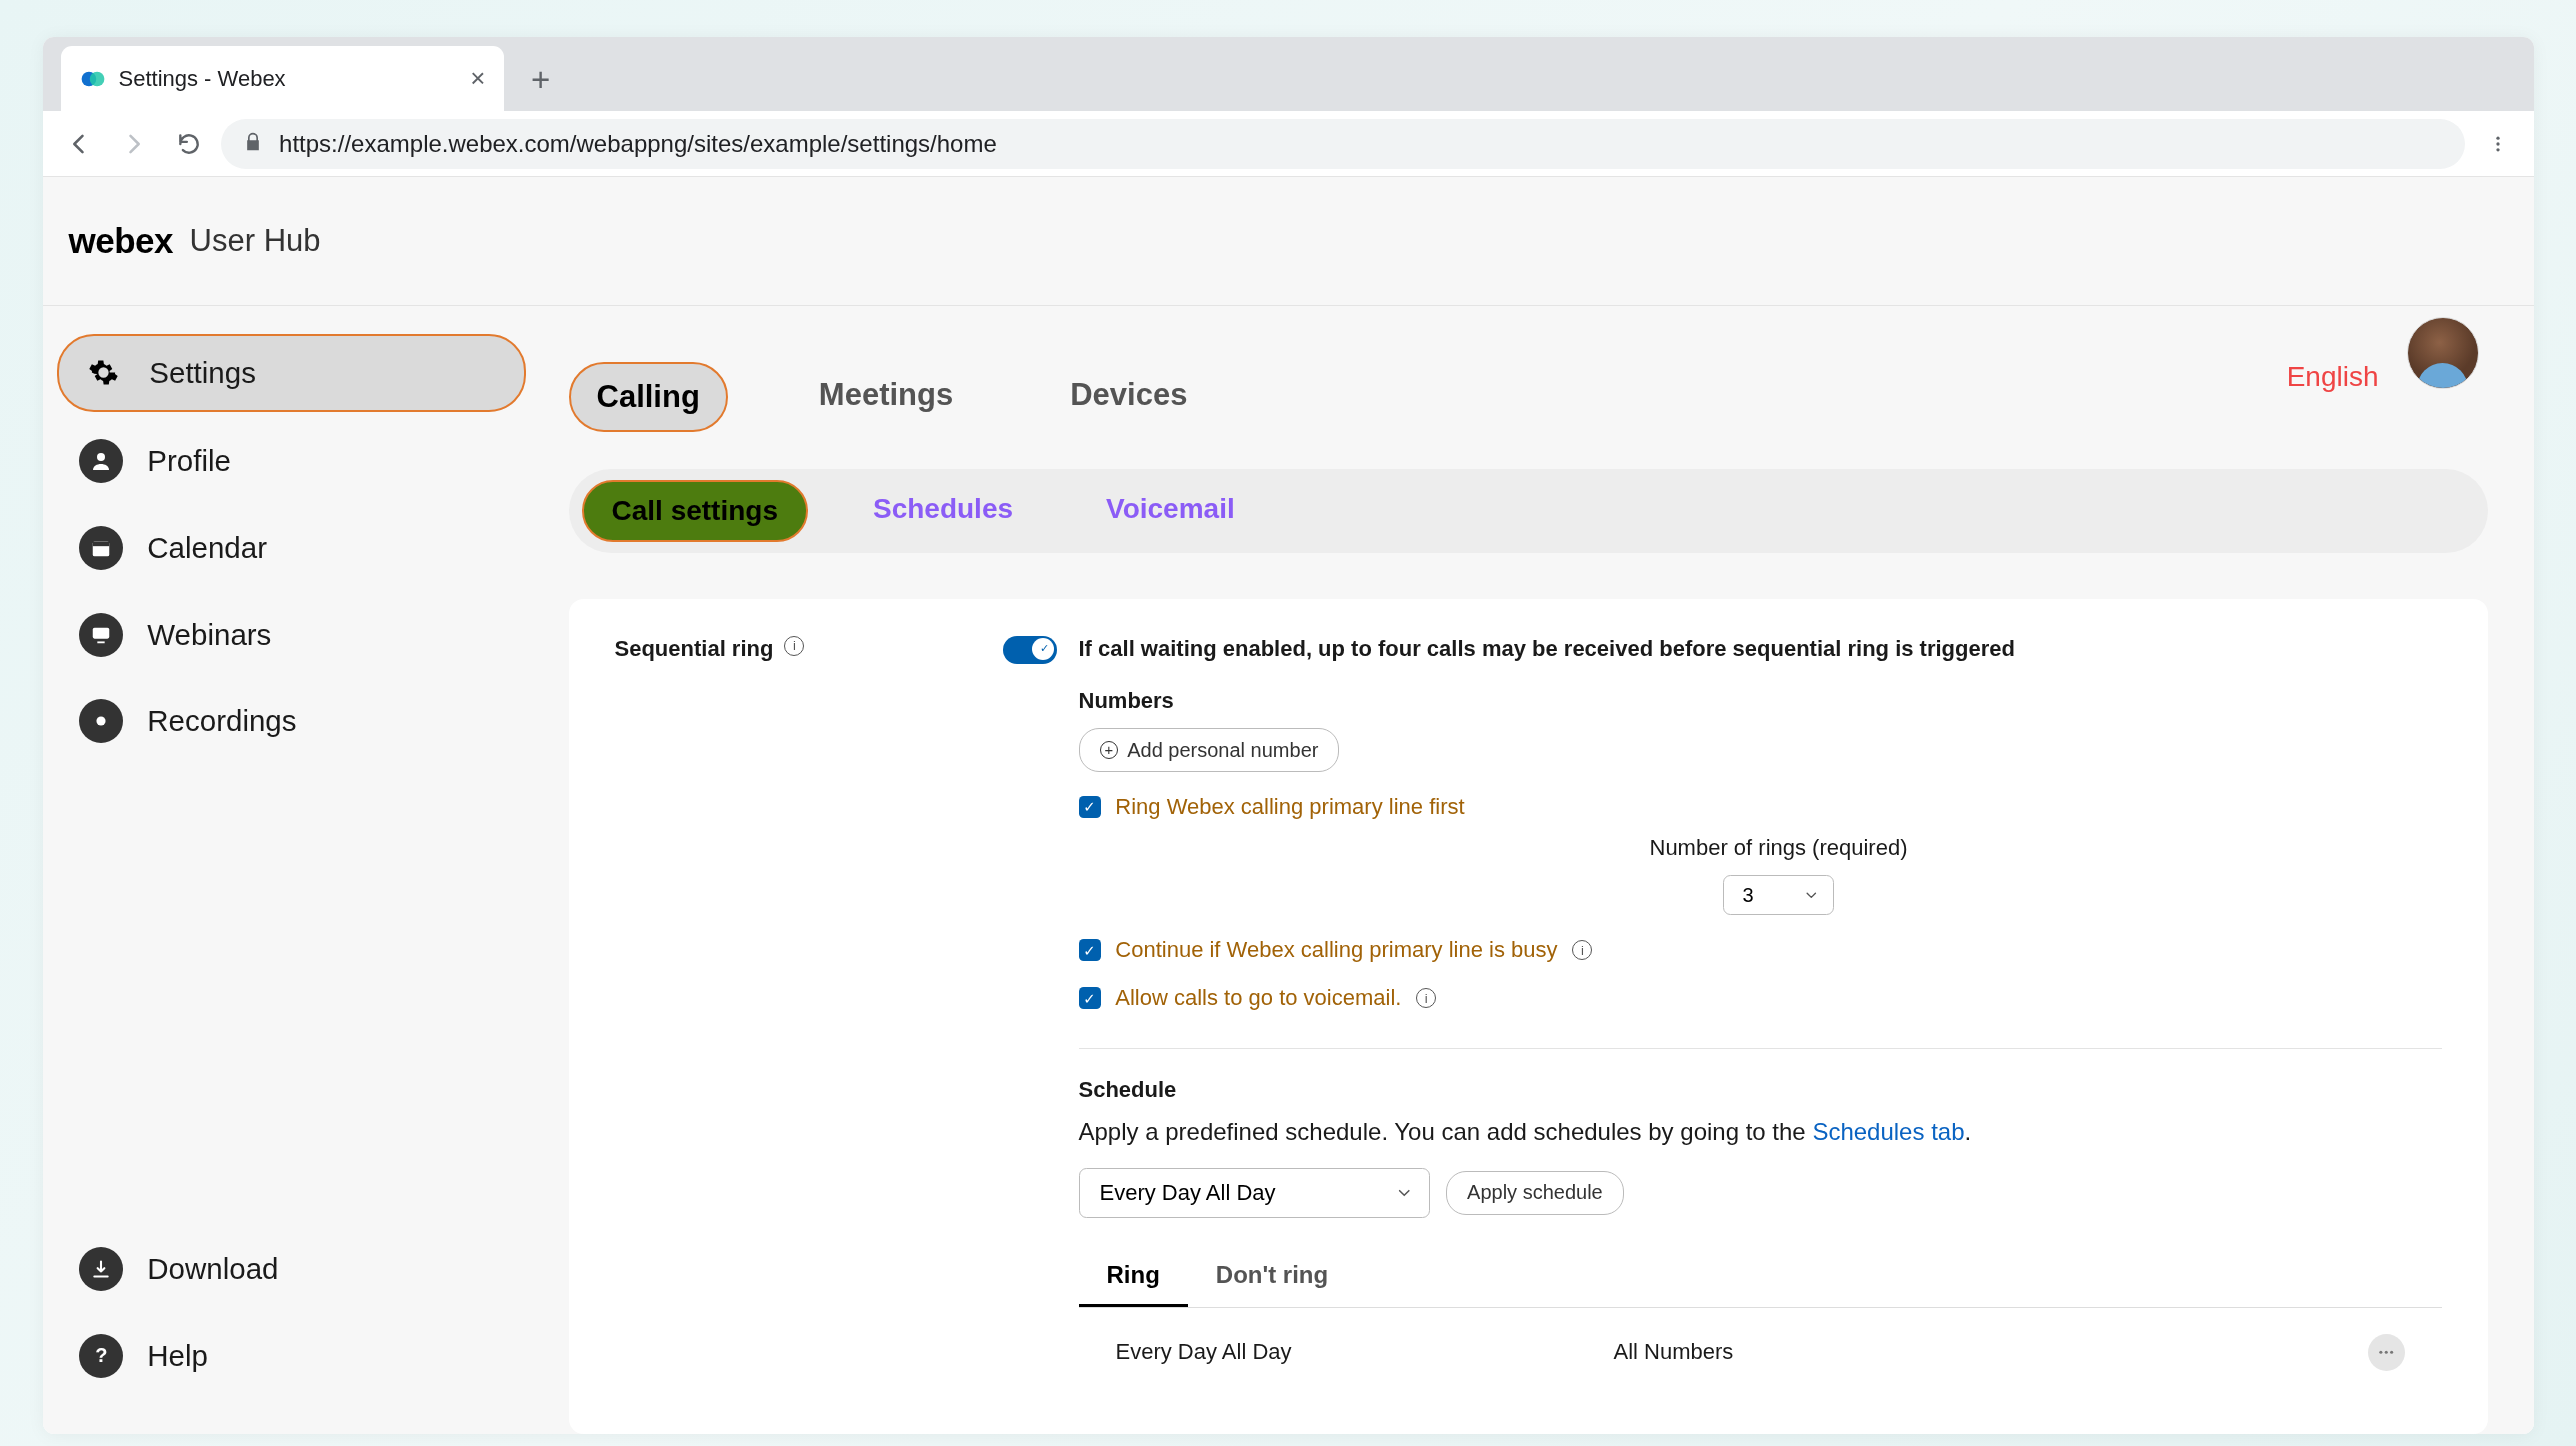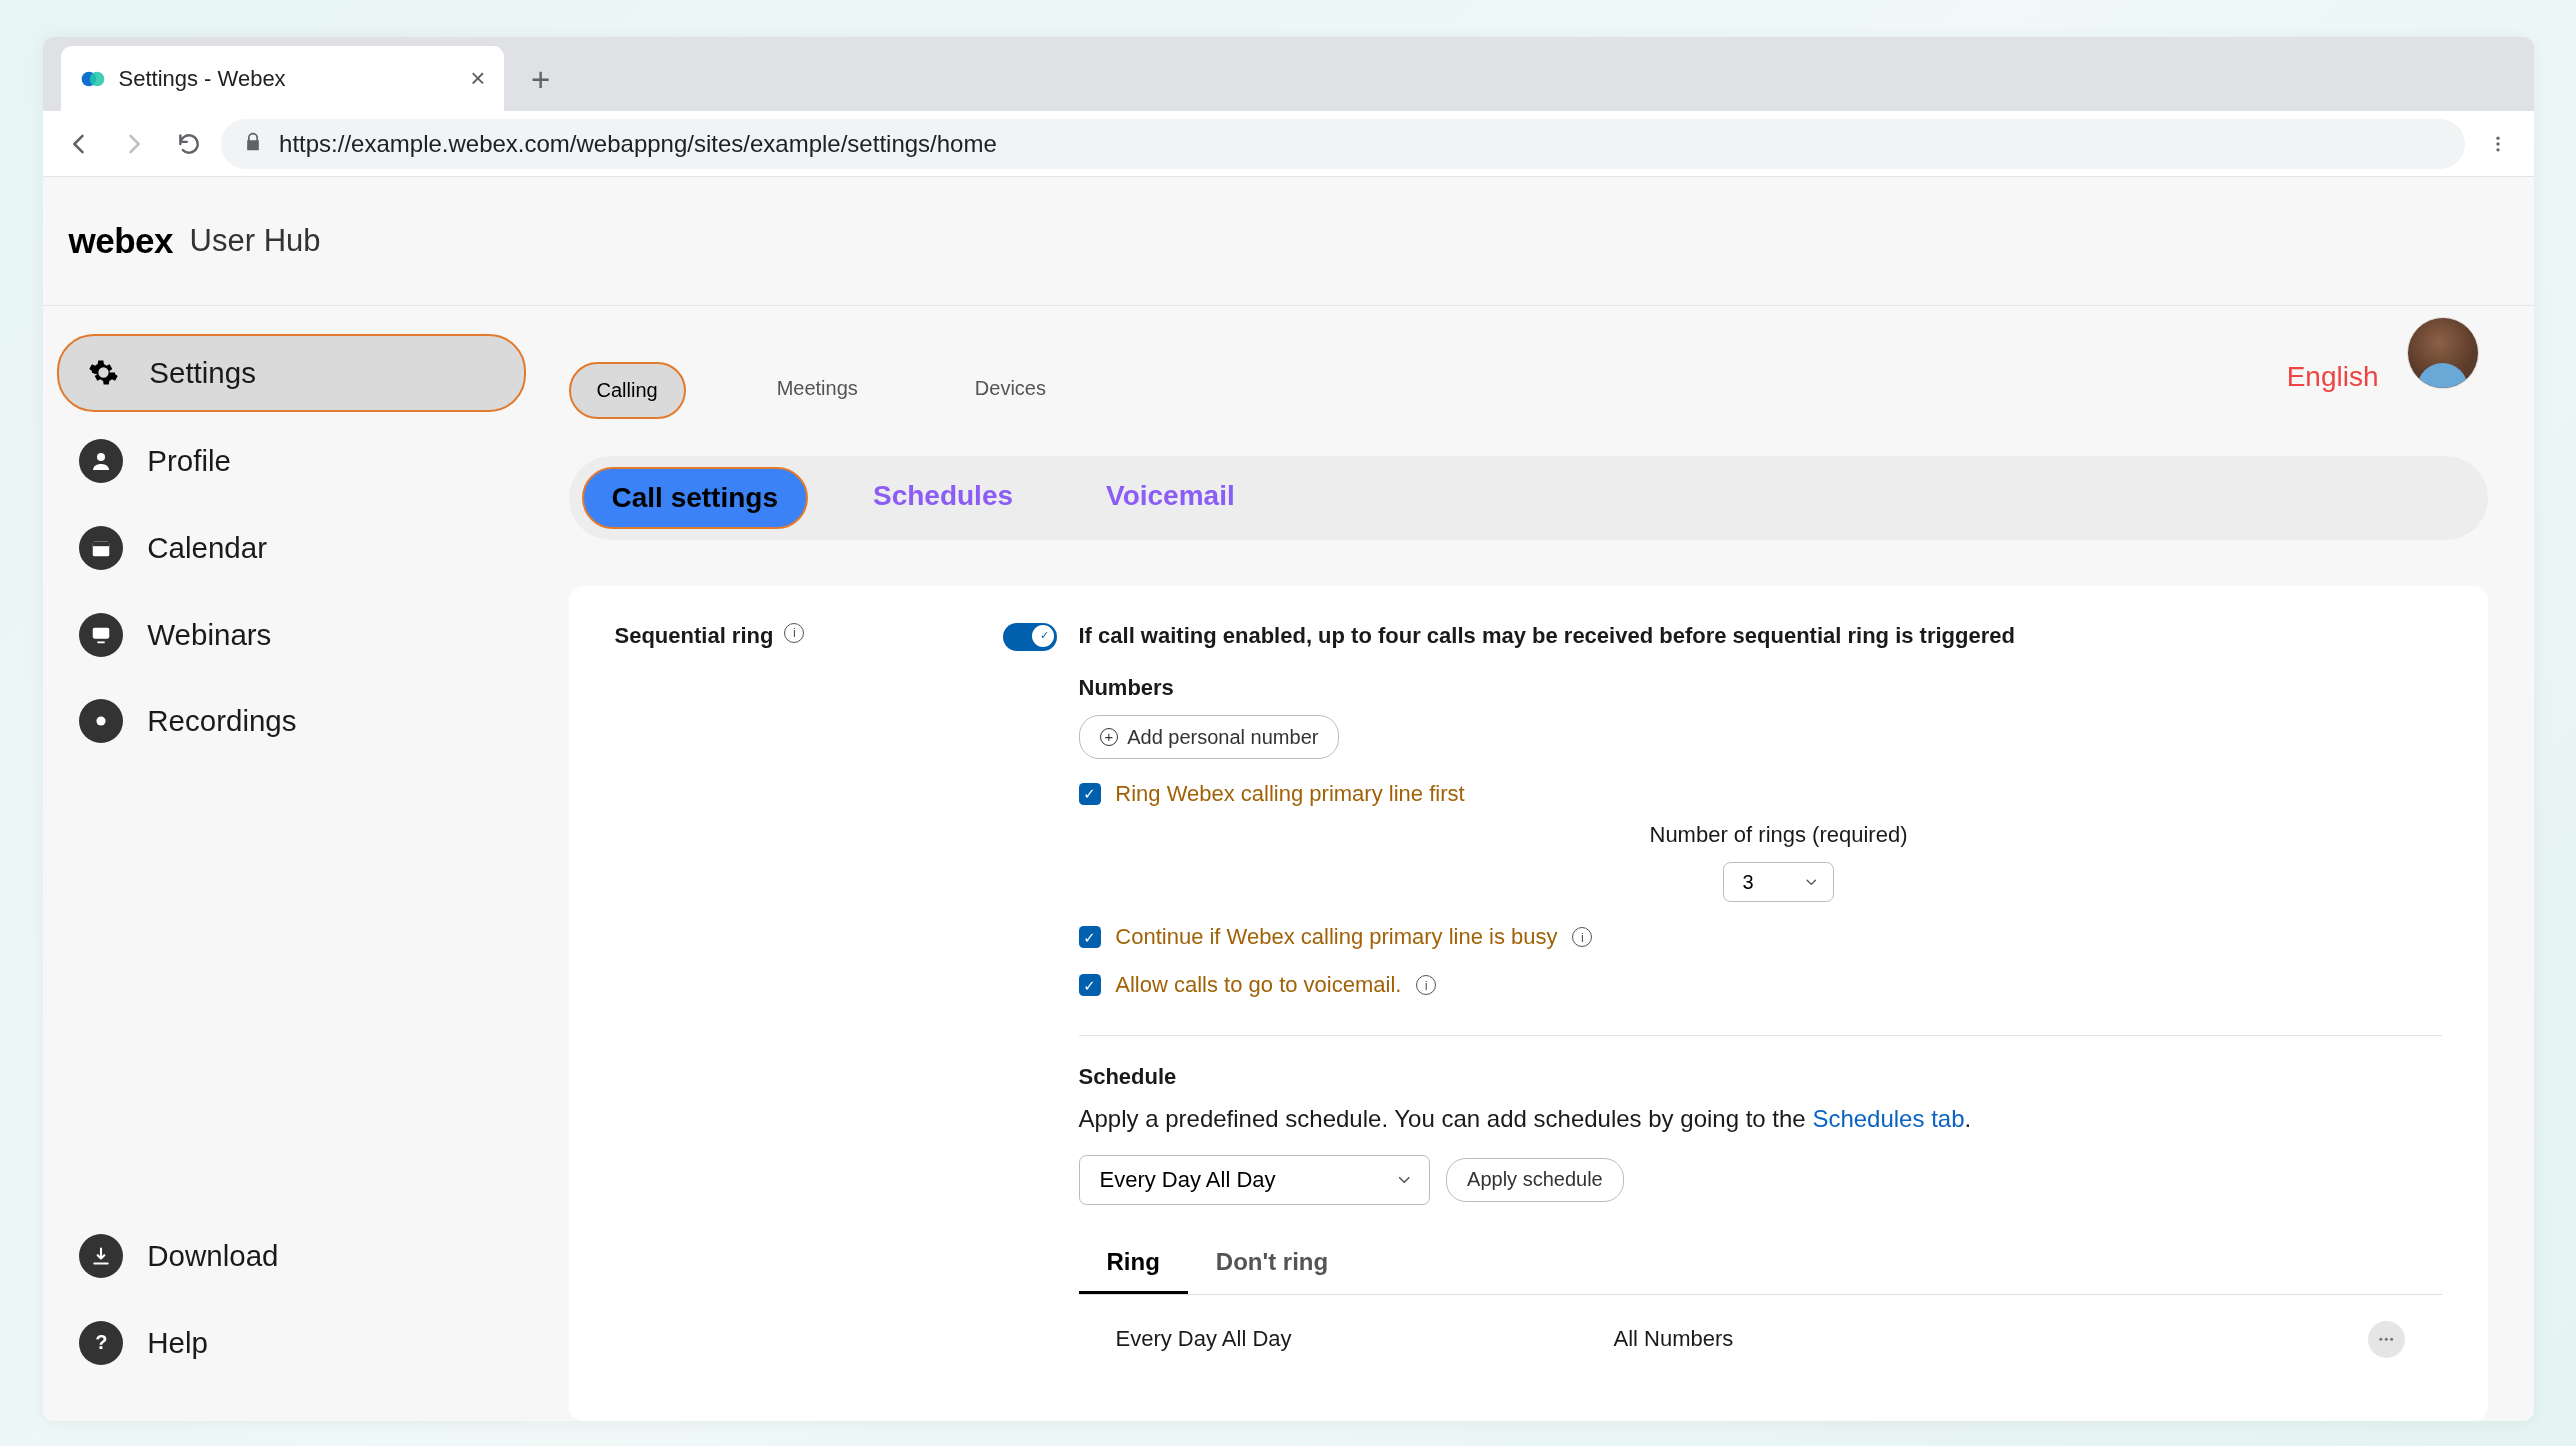--- a/index.html
+++ b/index.html
@@ -36,26 +36,26 @@
 .sb-item.active .icon { background: transparent; color: #000; }
 .sb-item.active .icon svg { fill: #000; }
 
 .content { flex: 1; padding: 28px 46px 0 28px; position: relative; }
 .topright { position: absolute; right: 55px; top: 7.4px; display: flex; align-items: center; gap: 28px; }
 .topright .lang { font-size: 28px; color: #ef4444; cursor: pointer; margin-top: 48px; }
 .topright .avatar { width: 72px; height: 72px; border-radius: 50%; background: radial-gradient(circle at 45% 35%, #8d6146 0%, #5b3b29 60%); border: 0.9px solid #ddd; cursor: pointer; position: relative; overflow: hidden; }
 .topright .avatar::after { content:""; position:absolute; bottom:-5.5px; left:9.2px; right:9.2px; height:31px; background:#6aa8d8; border-radius: 37px 37px 0 0; }
 
 .main-tabs { display: flex; gap: 65px; margin-bottom: 37px; margin-top: 28px; }
-.main-tab { font-size: 20px; font-weight: 400; color: #545454; padding: 14.8px 26px; border-radius: 35px; cursor: pointer; }
+.main-tab { font-size: 31px; font-weight: 700; color: #545454; padding: 14.8px 26px; border-radius: 35px; cursor: pointer; }
 .main-tab.active { background: #dadada; border: 2.8px solid #e27a2e; color: #000; }
 
 .sub-tabs-wrap { background: #ededed; border-radius: 46px; padding: 11px 13px; display: flex; gap: 37px; margin-bottom: 46px; }
 .sub-tab { font-size: 28px; font-weight: 600; color: #8b5cf6; padding: 13px 28px; border-radius: 33px; cursor: pointer; }
-.sub-tab.active { background: #3b82f6; border: 2.8px solid #e27a2e; color: #000; }
+.sub-tab.active { background: #4d7c0f; border: 2.8px solid #e27a2e; color: #000; }
 
 .panel { background: #fff; border-radius: 14.8px; padding: 37px 46px; }
 .setting-row { display: flex; }
 .setting-left { width: 388px; display:flex; align-items:flex-start; gap:11px; }
 .setting-title { font-size: 22px; font-weight: 600; color: #1a1a1a; }
 .info-icon { width: 20px; height: 20px; border: 1.4px solid #555; border-radius: 50%; display: inline-flex; align-items: center; justify-content: center; font-size: 13px; color: #555; }
 .setting-right { flex: 1; }
 .toggle { width: 54px; height: 28px; background: #0060ae; border-radius: 18.5px; position: relative; cursor: pointer; margin-right: 22px; flex-shrink:0; }
 .toggle::after { content: ""; position: absolute; right: 2.8px; top: 2.8px; width: 22px; height: 22px; background: #fff; border-radius: 50%; }
 .toggle-check { position:absolute; right:7.4px; top:6.5px; font-size:11px; color:#0060ae; z-index:1; }

